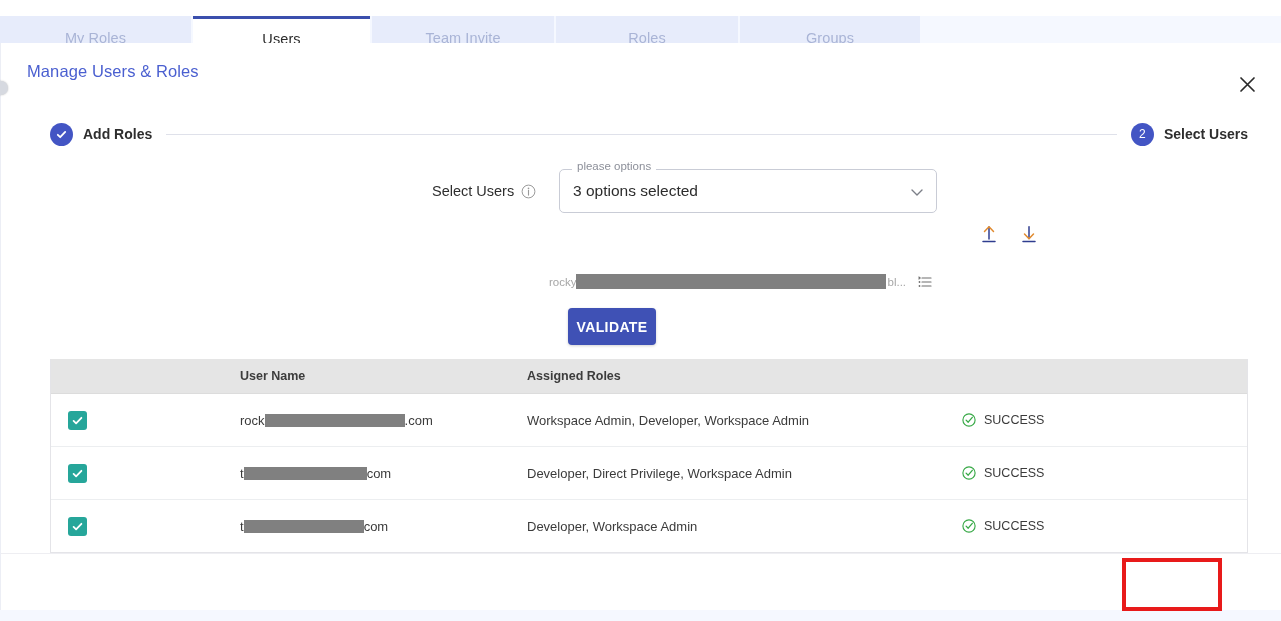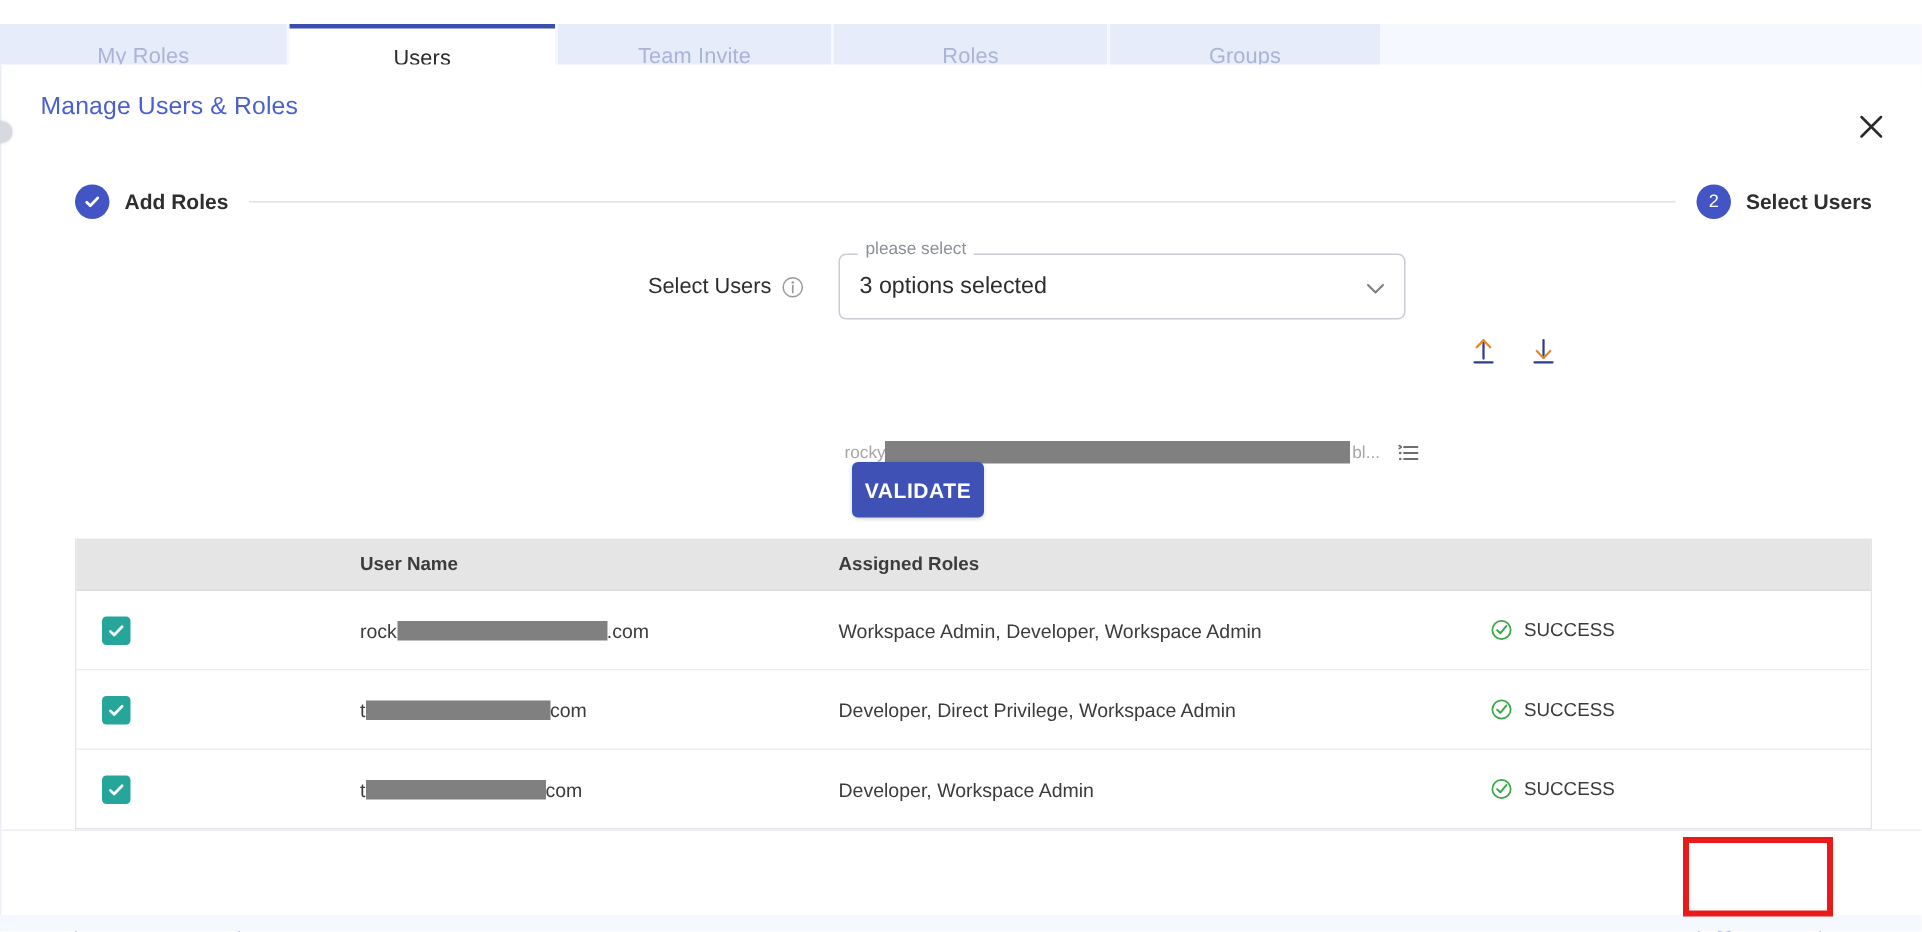--- a/index.html
+++ b/index.html
@@ -195,25 +195,24 @@
     align-items: center;
     justify-content: center;
     cursor: pointer;
   }
   .icon-upload { left: 975px; top: 178px; }
   .icon-download { left: 1015px; top: 178px; }
 
   
   .chip-row {
     position: absolute;
-    left: 562px; top: 229px;
+    left: 548px; top: 229px;
     display: flex;
     align-items: center;
     height: 19px;
-    margin-top: 20px;
   }
   .chip-text-pre {
     font-size: 11.5px;
     color: #a6a6a6;
   }
   .redact-bar {
     display: inline-block;
     height: 15px;
     width: 310px;
     background: #808080;
@@ -268,21 +267,21 @@
   .trow {
     display: flex;
     align-items: center;
     height: 52px;
     border-bottom: 1px solid #eceef0;
     background: #fff;
   }
   .trow:last-child { border-bottom: none; }
   .c-check { width: 189px; flex: 0 0 189px; padding-left: 17px; box-sizing: border-box; }
   .c-user  { width: 287px; flex: 0 0 287px; }
-  .c-roles { width: 435px; flex: 0 0 435px; margin-left: 32px; }
+  .c-roles { width: 435px; flex: 0 0 435px; }
   .c-comm  { flex: 1 1 auto; }
   .th {
     font-size: 12.5px;
     color: #3c3c3c;
     font-weight: bold;
   }
   .td {
     font-size: 13px;
     color: #3b3b3b;
   }
@@ -424,21 +423,21 @@
       <span class="info-icon">
         <svg width="15" height="15" viewBox="0 0 15 15" aria-hidden="true">
           <circle cx="7.5" cy="7.5" r="6.4" stroke="#9a9a9a" stroke-width="1" fill="none"></circle>
           <circle cx="7.5" cy="4.3" r="0.85" fill="#9a9a9a"></circle>
           <path d="M7.5 6.4 L7.5 11.1" stroke="#9a9a9a" stroke-width="1.1" stroke-linecap="round"></path>
         </svg>
       </span>
     </div>
 
     <div class="dropdown">
-      <span class="dropdown-legend">please select</span>
+      <span class="dropdown-legend">please options</span>
       <span class="dropdown-value">3 options selected</span>
       <span class="dropdown-caret">
         <svg width="14" height="14" viewBox="0 0 14 14" aria-hidden="true">
           <path d="M2 5 L7 10 L12 5" stroke="#7c7f88" stroke-width="1.4" fill="none" stroke-linecap="round" stroke-linejoin="round"></path>
         </svg>
       </span>
     </div>
 
     <div class="icon-btn icon-upload">
       <svg width="18" height="20" viewBox="0 0 18 20" aria-hidden="true">

